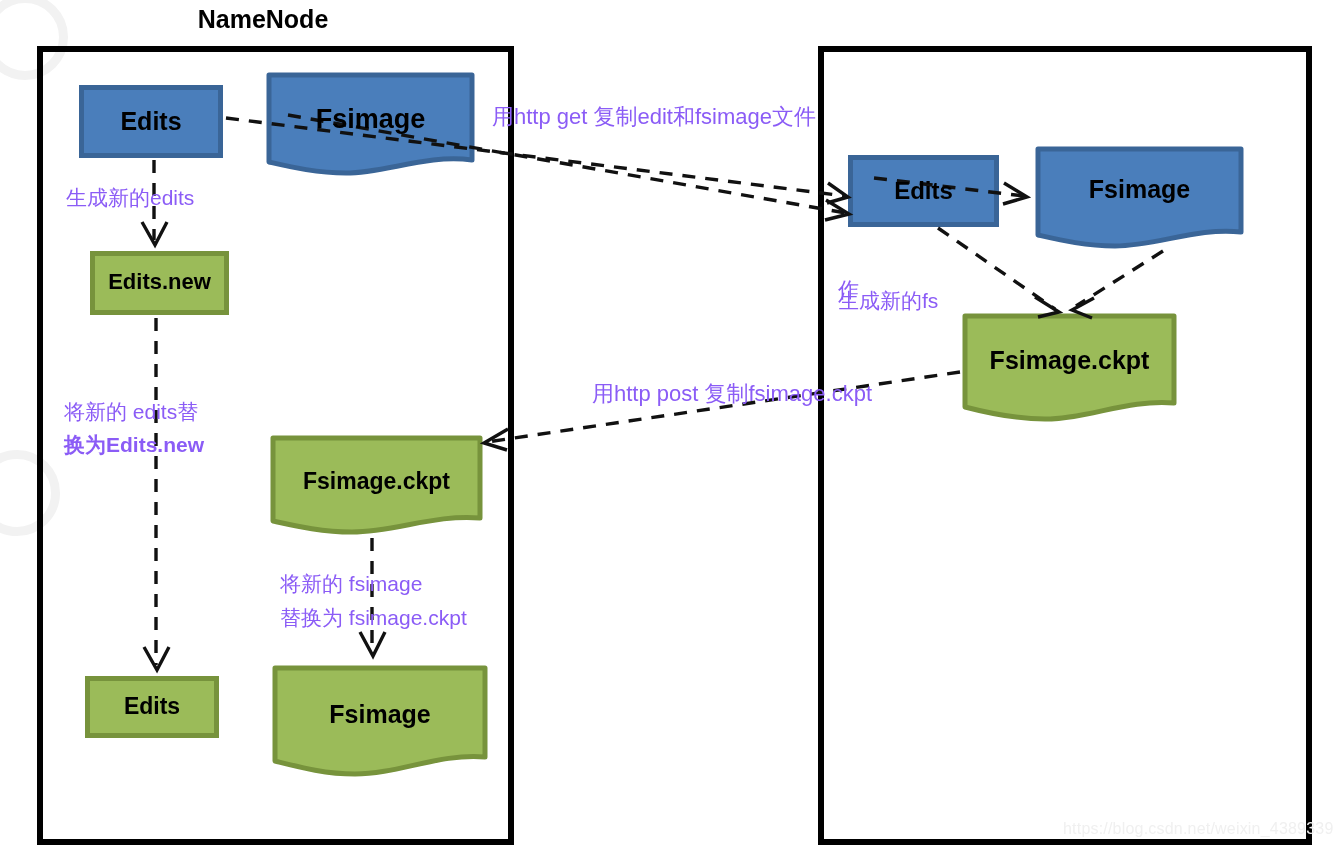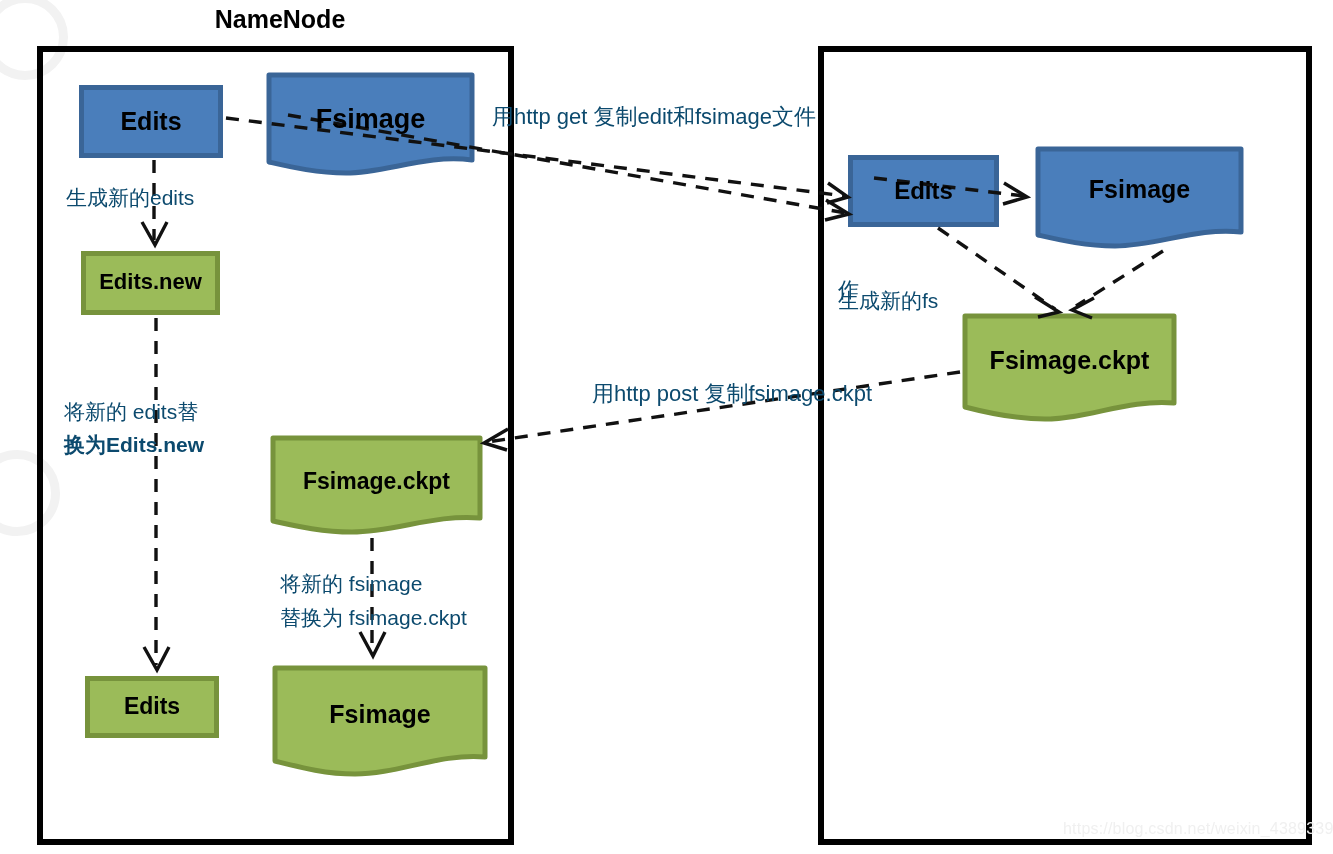--- a/index.html
+++ b/index.html
@@ -68,21 +68,21 @@
   }
   svg.shape {
     position: absolute;
     left: 0;
     top: 0;
     overflow: visible;
   }
 
   .ann {
     position: absolute;
-    color: #0c4a6e;
+    color: #8b5cf6;
     font-size: 21px;
     line-height: 1.15;
     white-space: pre;
     z-index: 6;
   }
   svg#arrows {
     position: absolute;
     left: 0;
     top: 0;
     width: 1333px;
@@ -104,40 +104,40 @@
   }
 </style>
 </head>
 <body>
 
 <div id="stage">
 
   <div class="wm-logo tl"></div>
   <div class="wm-logo ml"></div>
 
-  <div class="panel-title" style="left:155px; top:5px; width:250px;">NameNode</div>
+  <div class="panel-title" style="left:138px; top:5px; width:250px;">NameNode</div>
 
   <div class="panel" style="left:37px; top:46px; width:477px; height:799px;"></div>
   <div class="panel" style="left:818px; top:46px; width:494px; height:799px;"></div>
 
   <div class="node" style="left:79px; top:85px; width:144px; height:73px;">
     <svg class="shape" width="144" height="73" viewBox="0 0 144 73">
       <rect x="2.5" y="2.5" width="139" height="68" fill="#4a7ebb" stroke="#3a6597" stroke-width="5"></rect>
     </svg>
     <div class="label" style="top:22px; font-size:25px;">Edits</div>
   </div>
 
   <div class="node" style="left:266px; top:72px; width:209px; height:105px;">
     <svg class="shape" width="209" height="105" viewBox="0 0 209 105">
       <path d="M3,3 L206,3 L206,88 C160,82 120,101 80,101 C50,101 25,95 3,90 Z" fill="#4a7ebb" stroke="#3a6597" stroke-width="5" stroke-linejoin="round"></path>
     </svg>
     <div class="label" style="top:32px; font-size:27px;">Fsimage</div>
   </div>
 
-  <div class="node" style="left:81px; top:251px; width:139px; height:64px;text-decoration:underline;">
+  <div class="node" style="left:90px; top:251px; width:139px; height:64px;text-decoration:underline;">
     <svg class="shape" width="139" height="64" viewBox="0 0 139 64">
       <rect x="2.5" y="2.5" width="134" height="59" fill="#9bbb59" stroke="#77933c" stroke-width="5"></rect>
     </svg>
     <div class="label" style="top:18px; font-size:22px;">Edits.new</div>
   </div>
 
   <div class="node" style="left:270px; top:435px; width:213px; height:100px;">
     <svg class="shape" width="213" height="100" viewBox="0 0 213 100">
       <path d="M3,3 L210,3 L210,83 C165,79 125,97 82,97 C52,97 26,91 3,86 Z" fill="#9bbb59" stroke="#77933c" stroke-width="5" stroke-linejoin="round"></path>
     </svg>

